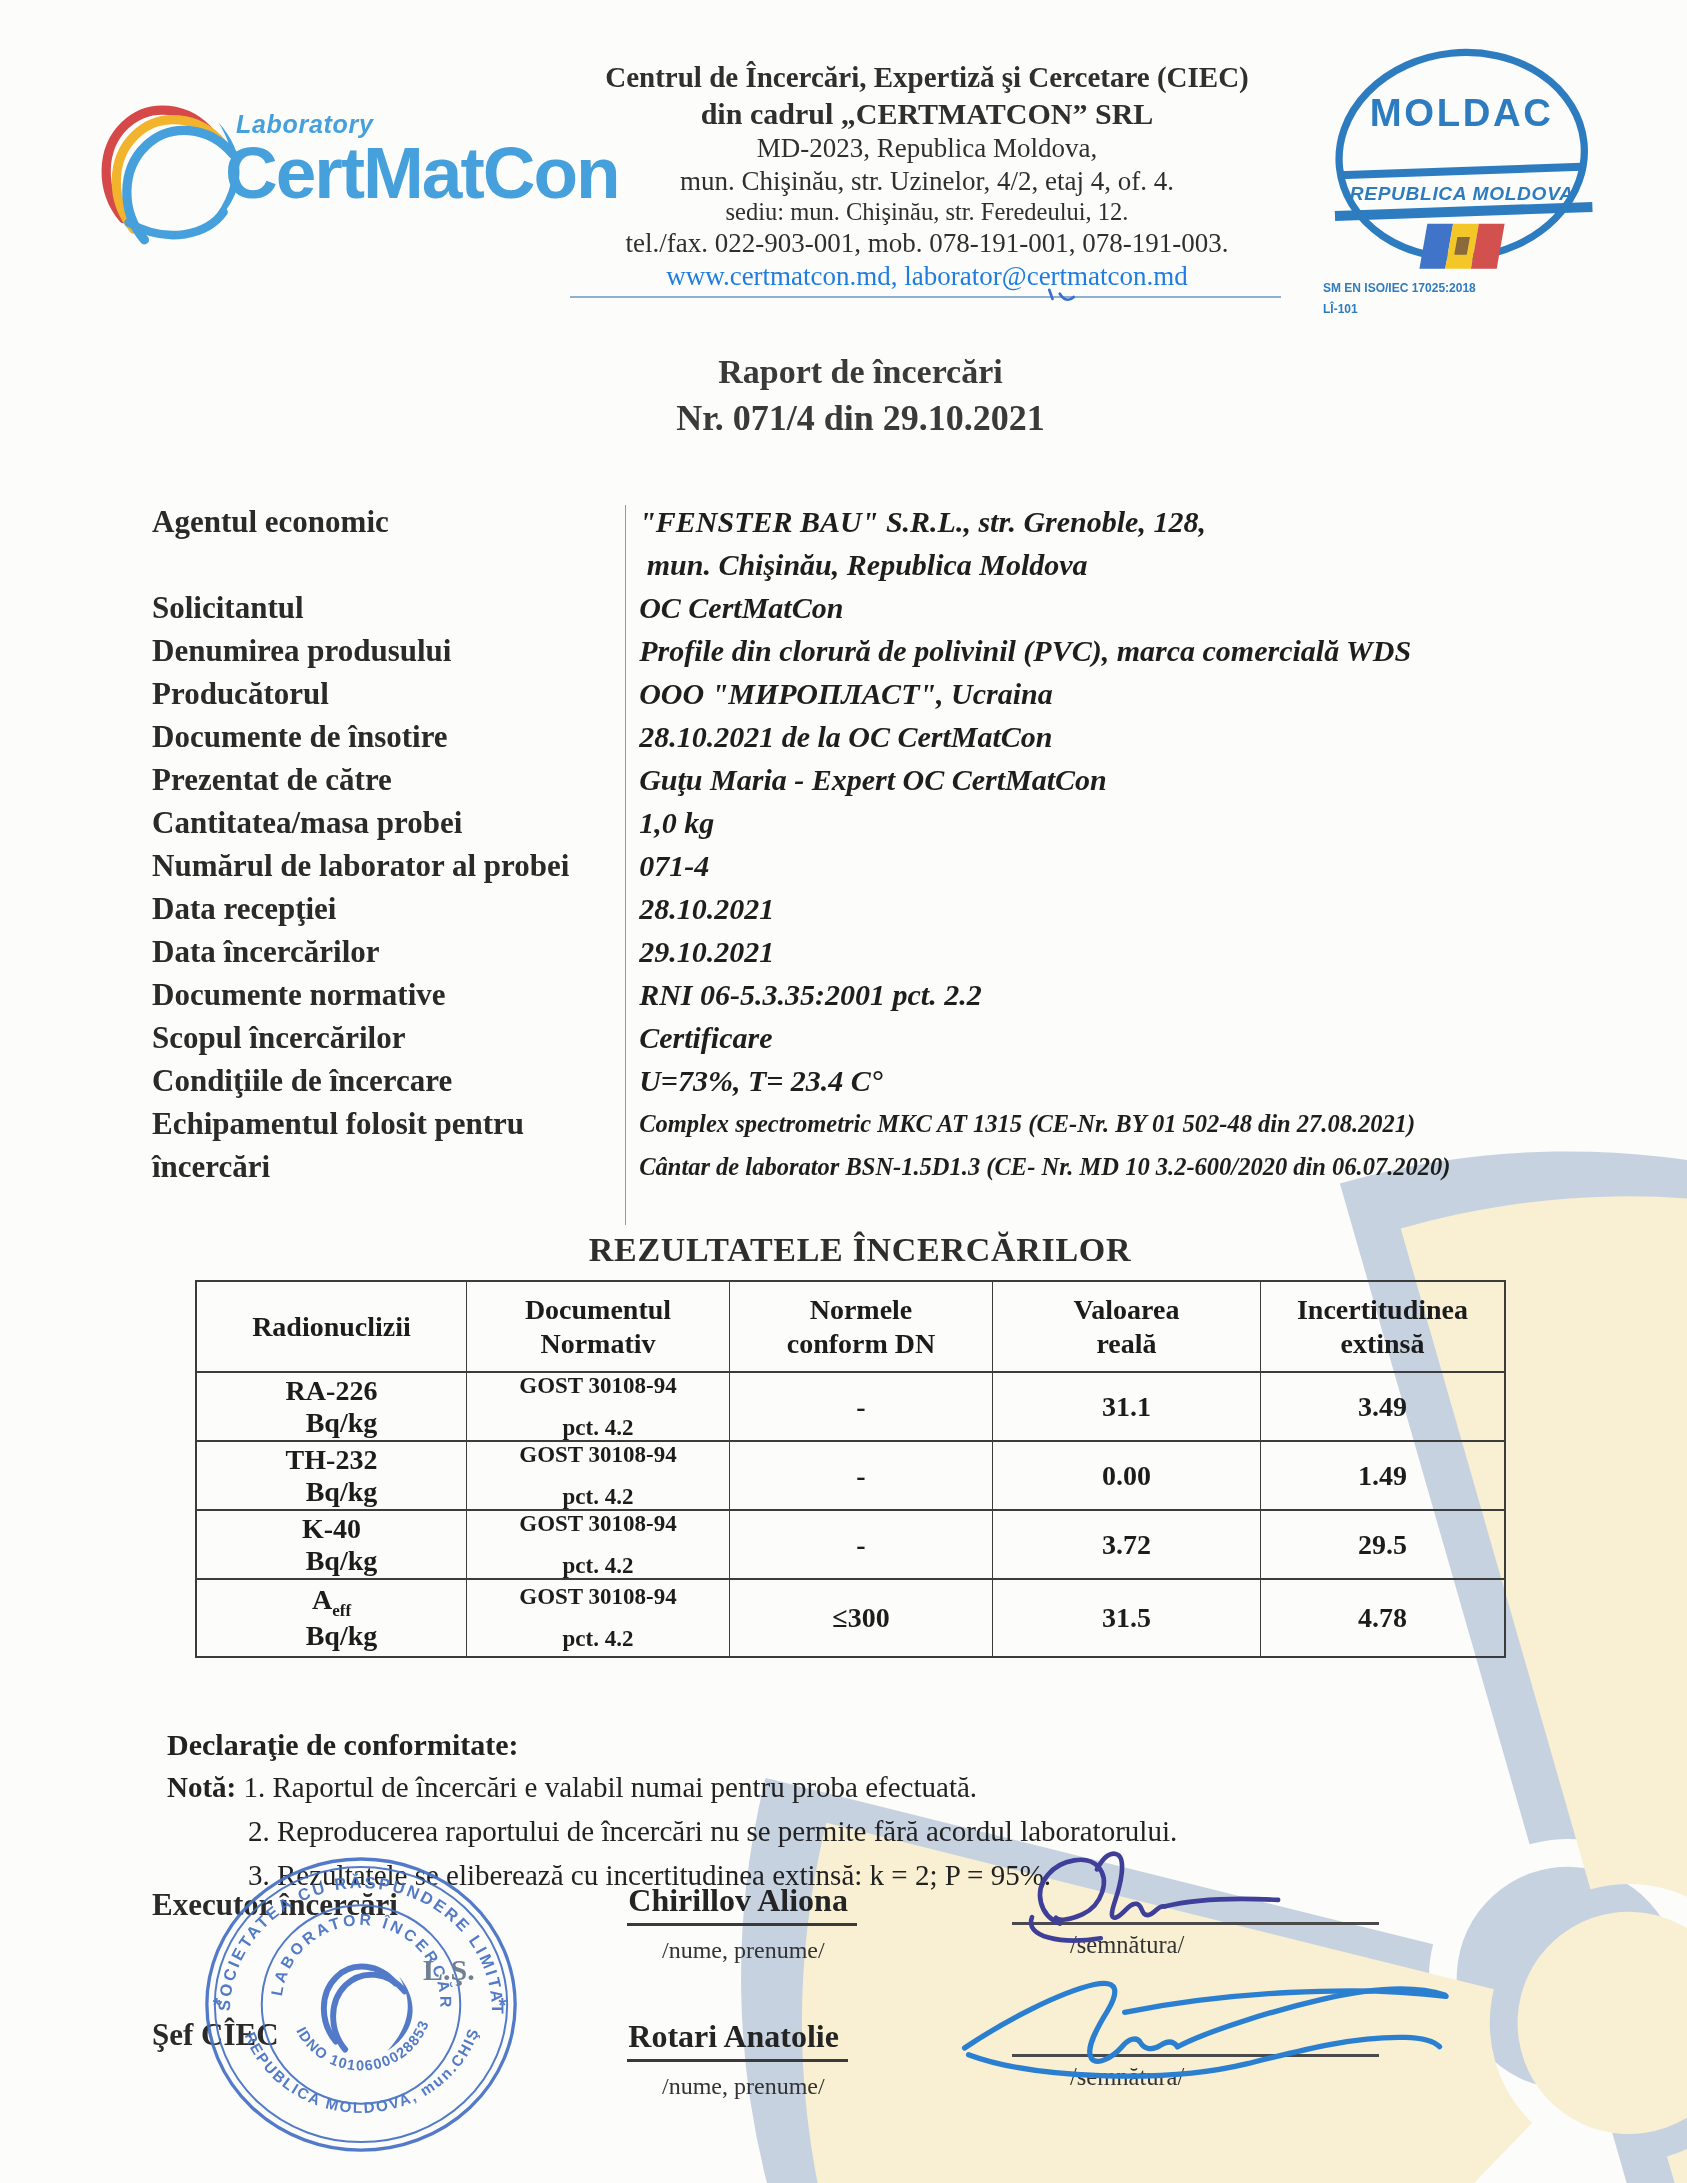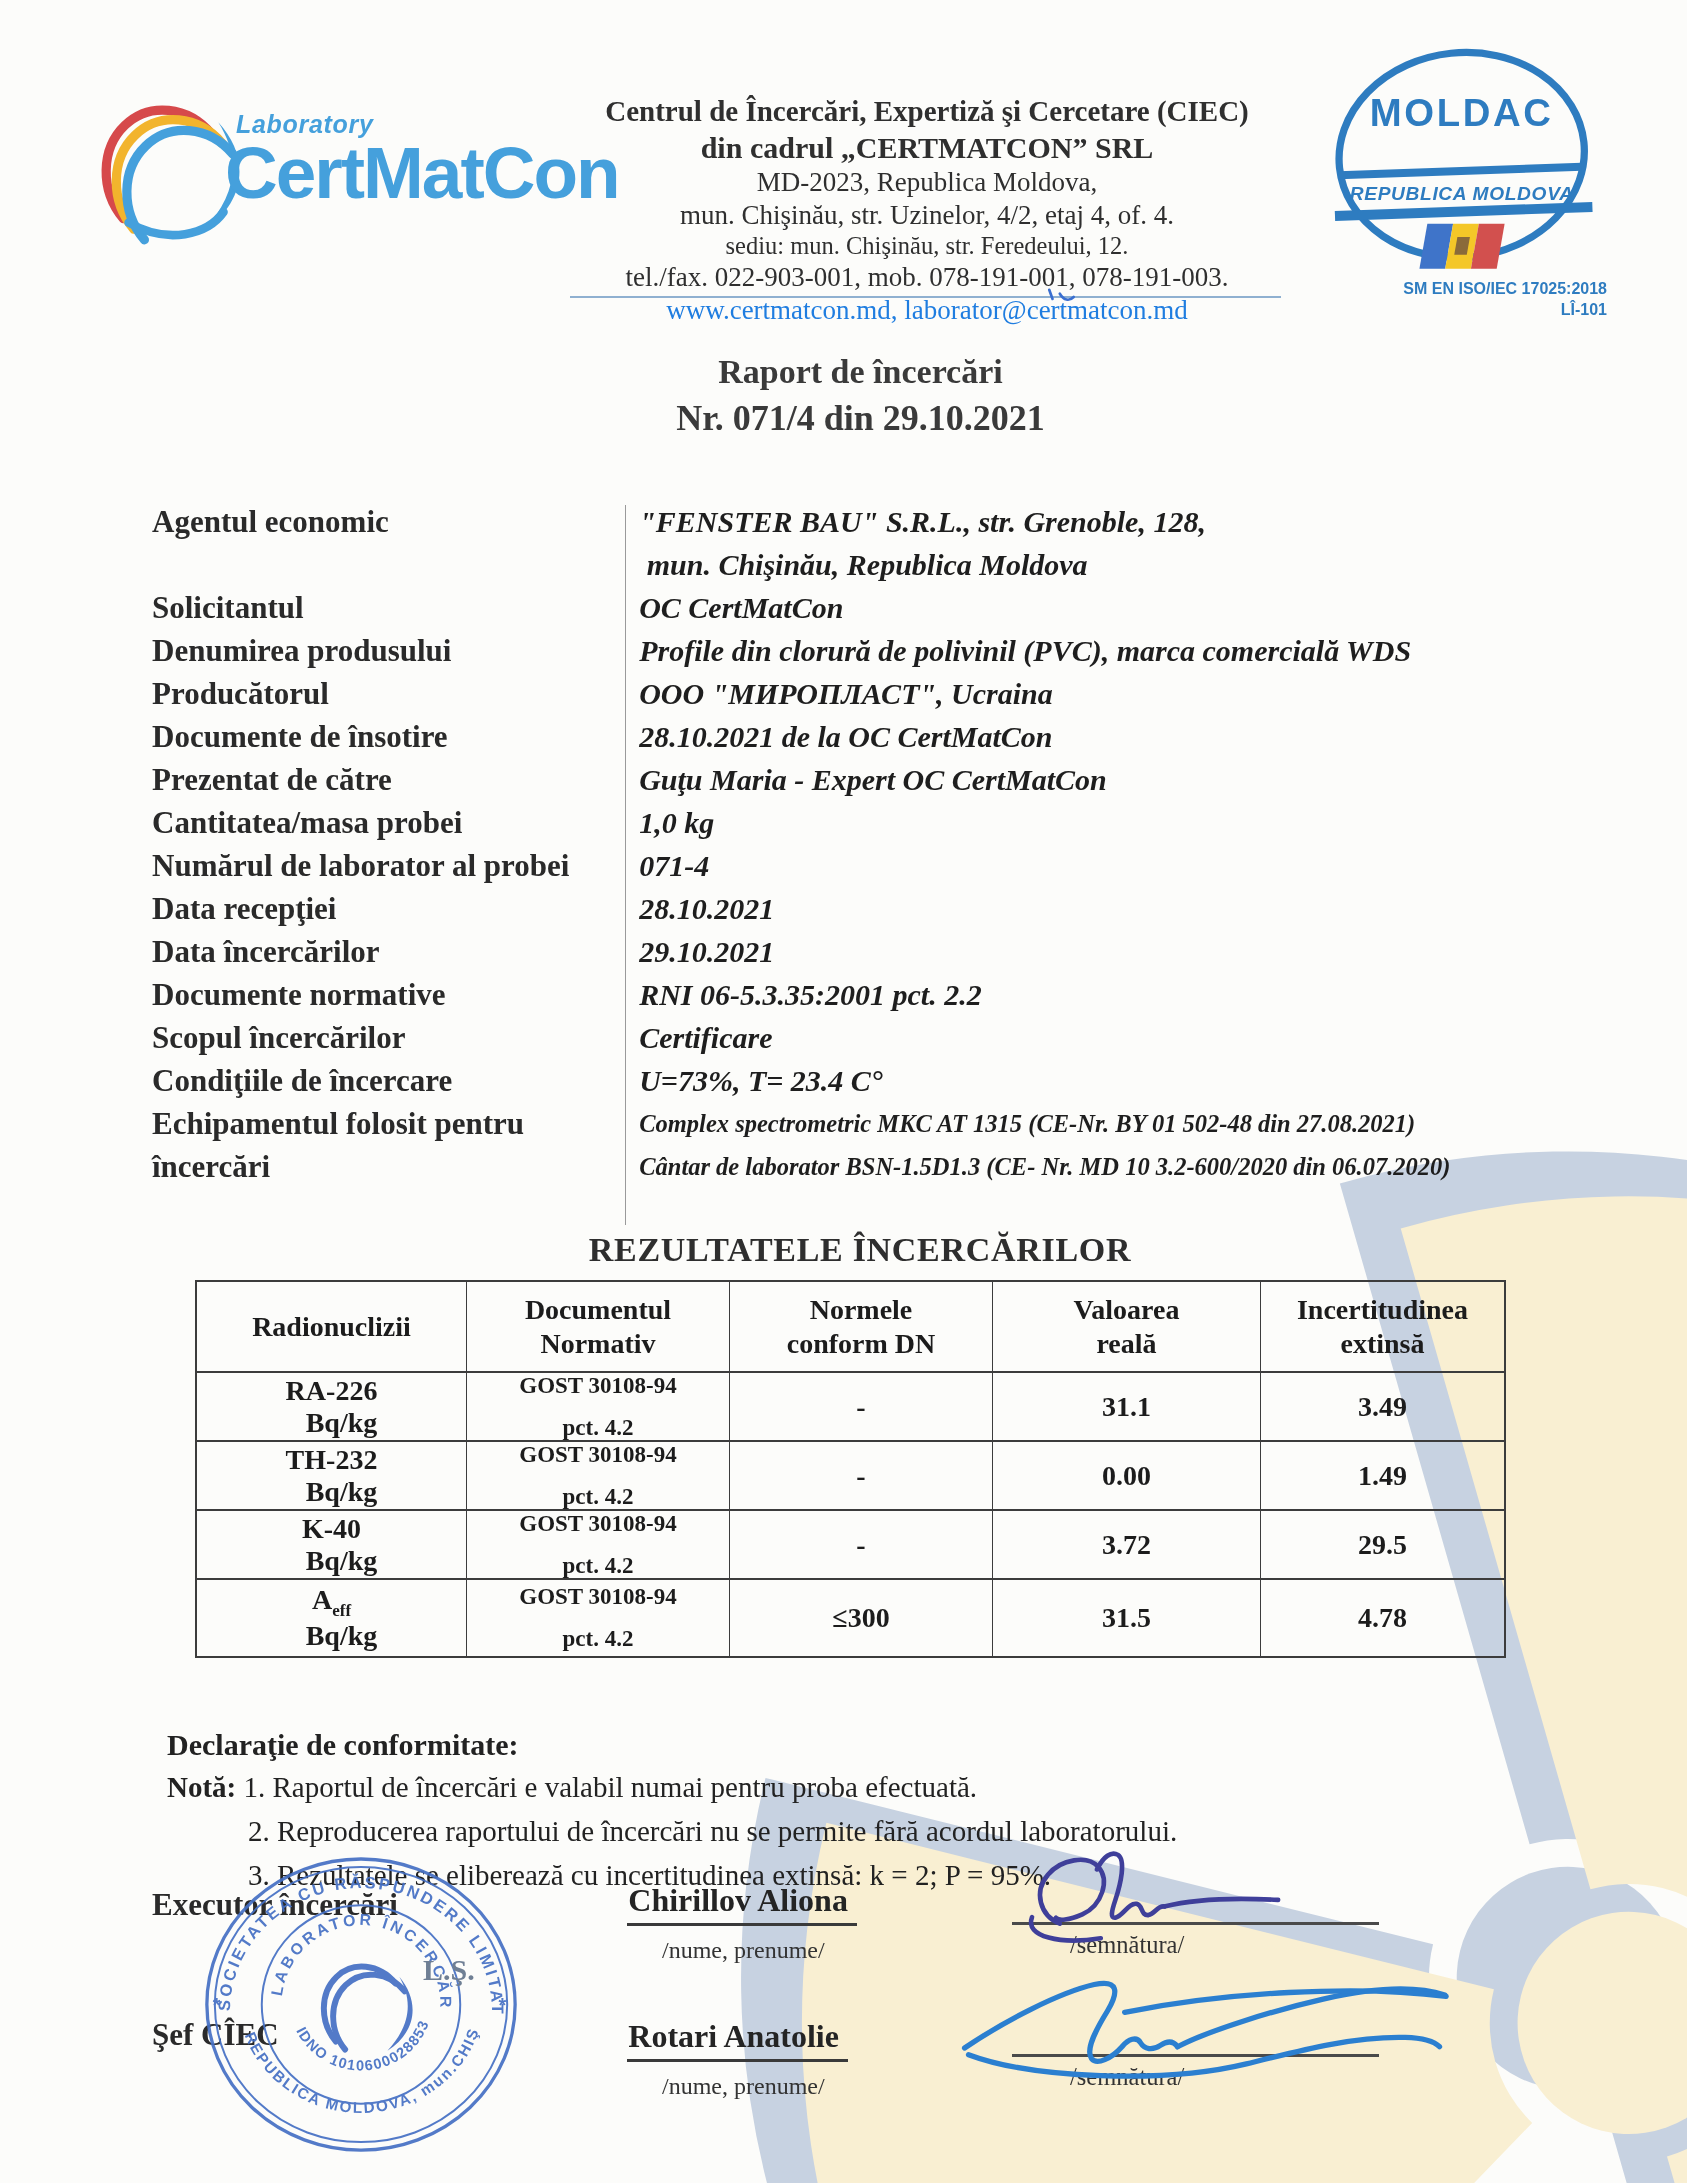--- a/index.html
+++ b/index.html
@@ -13,31 +13,31 @@
   
   #watermark{position:absolute;left:0;top:0;z-index:0;}
 
   
   #logo-block{left:89px;top:93px;width:516px;height:218px;}
   #logo-sub{position:absolute;left:147px;top:17px;font-family:"Liberation Sans",sans-serif;
     font-weight:bold;font-style:italic;font-size:25px;color:#45a0dc;letter-spacing:0.7px;}
   #logo-name{position:absolute;left:136px;top:38px;font-family:"Liberation Sans",sans-serif;
     font-weight:bold;font-size:73px;color:#45a0dc;letter-spacing:-2px;}
   #org-block{left:568px;top:60px;width:718px;text-align:center;color:#2f2f2f;}
-  .org1{font-size:29px;font-weight:bold;line-height:35px;margin-top:34px;}
+  .org1{font-size:29px;font-weight:bold;line-height:35px;}
   .org2{font-size:30px;font-weight:bold;line-height:37px;}
   .org3{font-size:27px;line-height:33px;}
   .org4{font-size:27px;line-height:32px;}
   .org5{font-size:24.5px;line-height:30px;}
   .org6{font-size:27px;line-height:32px;}
   .org7{font-size:27px;line-height:34px;color:#1f7de0;}
   #header-rule{left:570px;top:296px;width:711px;height:2px;background:#8fb0d0;}
   #moldac-block{left:1323px;top:48px;width:284px;}
-  .moldac-std{text-align:right;font-family:"Liberation Sans",sans-serif;font-weight:bold;
-    font-size:16px;color:#2e7cc0;line-height:21px;}
+  .moldac-std{text-align:left;font-family:"Liberation Sans",sans-serif;font-weight:bold;
+    font-size:12px;color:#2e7cc0;line-height:21px;}
 
   
   .title-line{left:447px;width:827px;text-align:center;font-weight:bold;color:#3a3a3a;}
   #title1{top:353px;font-size:34px;}
   #title2{top:397px;font-size:36px;}
 
   
   #fields{left:152px;top:500px;width:1409px;}
   .frow{display:flex;align-items:flex-start;}
   .flabel{width:474px;flex:0 0 474px;font-weight:bold;font-size:31px;line-height:43px;color:#2a2a2a;}

